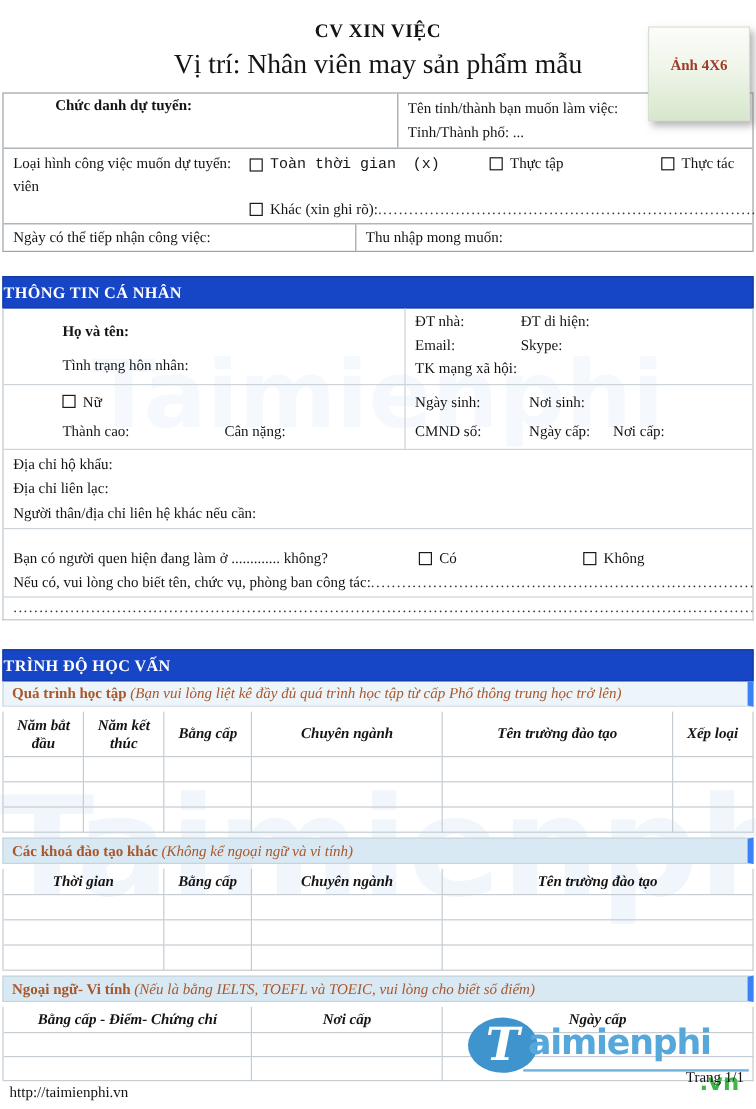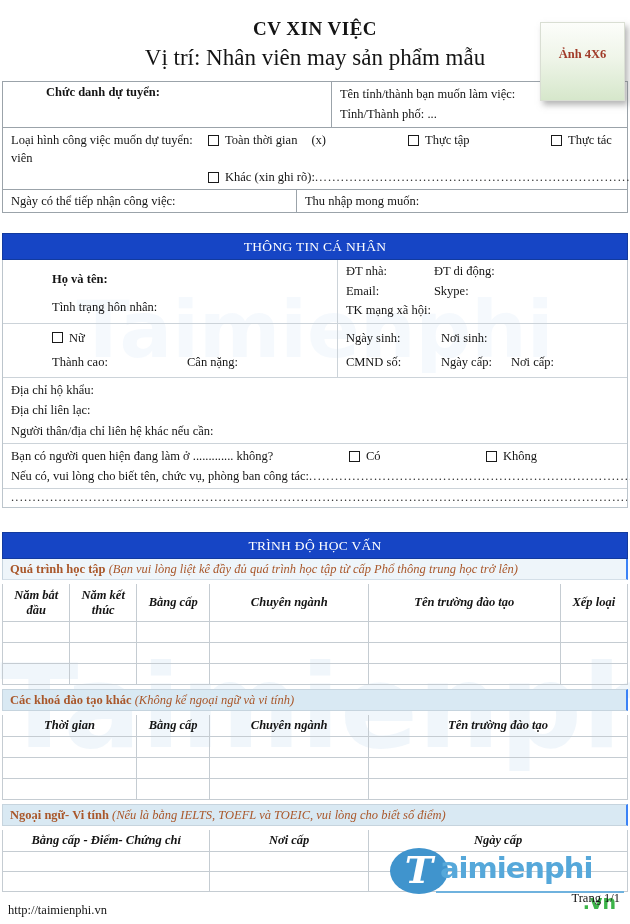--- a/index.html
+++ b/index.html
@@ -5,62 +5,62 @@
   html,body{margin:0;padding:0;background:#fff;}
   .page{position:relative;width:630px;height:924px;background:#fff;overflow:hidden;
         font-family:"Liberation Serif","DejaVu Serif",serif;font-size:12.5px;color:#141414;}
   .z{position:relative;z-index:1;}
   
   .wm{position:absolute;left:0;right:0;text-align:center;font-family:"DejaVu Sans",sans-serif;
       font-weight:bold;pointer-events:none;z-index:0;}
   .wm1{top:285px;font-size:78px;color:rgba(90,160,215,.06);}
   .wm2{top:640px;font-size:115px;color:rgba(90,160,215,.09);}
   
-  .title{padding-top:18px;text-align:center;font-size:19px;font-weight:bold;letter-spacing:.5px;}
+  .title{padding-top:18px;text-align:center;font-size:16px;font-weight:bold;letter-spacing:.5px;}
   .subtitle{width:345px;margin:2px auto 8px;text-align:center;font-size:23px;line-height:31px;}
   .photo{position:absolute;right:5px;top:22px;width:83px;height:77px;z-index:2;
          background:linear-gradient(180deg,#fcfdfa 0%,#eff5e9 45%,#d6e7cb 100%);
          border:1px solid #d9ded3;box-shadow:3px 4px 6px rgba(110,110,110,.5);
          text-align:center;font-weight:bold;color:#a03a28;font-size:12.5px;}
   .photo span{display:inline-block;margin-top:24px;}
   
   .t1{margin:0 2px;border:1px solid #9ba3aa;}
   .t1row{display:flex;border-bottom:1px solid #9ba3aa;}
   .t1row:last-child{border-bottom:none;}
   .c1{width:47.1%;border-right:1px solid #9ba3aa;padding:3px 8px;box-sizing:border-box;}
   .c2{flex:1;padding:3px 8px;}
   .cfull{flex:1;padding:2px 8px;}
   .b{font-weight:bold;margin-left:35px;}
   .ln{display:flex;line-height:19.5px;align-items:baseline;}
   .ln20{display:flex;line-height:20px;align-items:baseline;}
   .w88{width:88px;flex:none;}.w95{width:95px;flex:none;}.w70{width:70px;flex:none;}
-  .w135{width:135px;flex:none;}.w197{width:197px;flex:none;}.w200{width:200px;flex:none;}
-  .w143{width:143px;flex:none;}.w338{width:338px;flex:none;}.w137{width:137px;flex:none;}
+  .w135{width:135px;flex:none;}.w197{width:197px;flex:none;}.w200{width:200px;flex:none;font-family:Liberation Mono, monospace;}
+  .w143{width:143px;flex:none;}.w338{width:338px;flex:none;margin-top:12px;}.w137{width:137px;flex:none;}
   .cb{display:inline-block;width:9px;height:9px;border:1.4px solid #1a1a1a;margin-right:6px;
       flex:none;align-self:center;background:#fff;}
   .dots{flex:1;overflow:hidden;white-space:nowrap;letter-spacing:1.2px;color:#333;}
   .dotline{overflow:hidden;white-space:nowrap;letter-spacing:1.2px;color:#333;height:14px;line-height:13px;}
   .mlx{margin-left:14px;}
   
-  .band{margin:0 2px;background:#1645c5;border:1px solid #123a9e;color:#fff;font-weight:normal;
-        text-align:center;font-size:13.5px;letter-spacing:.3px;padding:5px 0 4px;}
+  .band{margin:0 2px;background:#1645c5;border:1px solid #123a9e;color:#fff;font-weight:bold;
+        text-align:left;font-size:13.5px;letter-spacing:.3px;padding:5px 0 4px;}
   .sp20{height:20px;}.sp24{height:24px;}
   
   .pt{margin:0 2px;border:1px solid #bcc5cc;border-top:none;}
   .prow{display:flex;border-bottom:1px solid #ccd3d9;}
   .prow:last-child{border-bottom:none;}
   .pcl{width:47.1%;border-right:1px solid #ccd3d9;padding:2px 8px;box-sizing:border-box;margin-left:41px;}
   .pcr{flex:1;padding:2px 8px;}
   .pfull{flex:1;padding:2px 8px;}
   .name{margin-top:8px;font-weight:bold;line-height:19px;}
   .marital{margin-top:9px;line-height:19px;}
   .ln2{display:flex;line-height:24.5px;align-items:baseline;}
   .ln3{display:flex;line-height:20.5px;align-items:baseline;}
   
-  .sub{margin:0 2px;padding:3px 7px 2px;border-left:1px solid #c6d4de;border-right:2px solid #3b82f6;}
+  .sub{margin:0 2px;padding:3px 7px 2px;border-left:1px solid #c6d4de;border-right:5px solid #3b82f6;}
   .sub .t{font-weight:bold;color:#a9572a;}
   .sub .n{font-style:italic;color:#a9572a;}
   .sub1{background:#eef5fa;border-bottom:1px solid #d4dfe8;}
   .sub23{background:#d9e9f3;border-top:1px solid #c6d4de;border-bottom:1px solid #c6d4de;}
   .grid{margin:4px 2px;display:grid;border-left:1px solid #c5ccd2;}
   .g1{grid-template-columns:10.79% 10.64% 11.75% 25.4% 30.63% 10.79%;}
   .g2{grid-template-columns:21.43% 11.74% 25.4% 41.43%;}
   .g3{grid-template-columns:33.17% 25.4% 41.43%;}
   .gc{border-right:1px solid #c5ccd2;border-bottom:1px solid #c5ccd2;display:flex;
       align-items:center;justify-content:center;text-align:center;box-sizing:border-box;}
@@ -141,21 +141,21 @@
   <div class="band z">THÔNG TIN CÁ NHÂN</div>
   <div class="pt z">
     <div class="prow">
       <div class="pcl">
         <div class="name">Họ và tên:</div>
         <div class="marital">Tình trạng hôn nhân:</div>
       </div>
       <div class="pcr">
         <div class="ln">
           <span class="w88">ĐT nhà:</span>
-          <span>ĐT di động:</span>
+          <span>ĐT di hiện:</span>
         </div>
         <div class="ln">
           <span class="w88">Email:</span>
           <span>Skype:</span>
         </div>
         <div class="ln">TK mạng xã hội:</div>
       </div>
     </div>
     <div class="prow">
       <div class="pcl">

